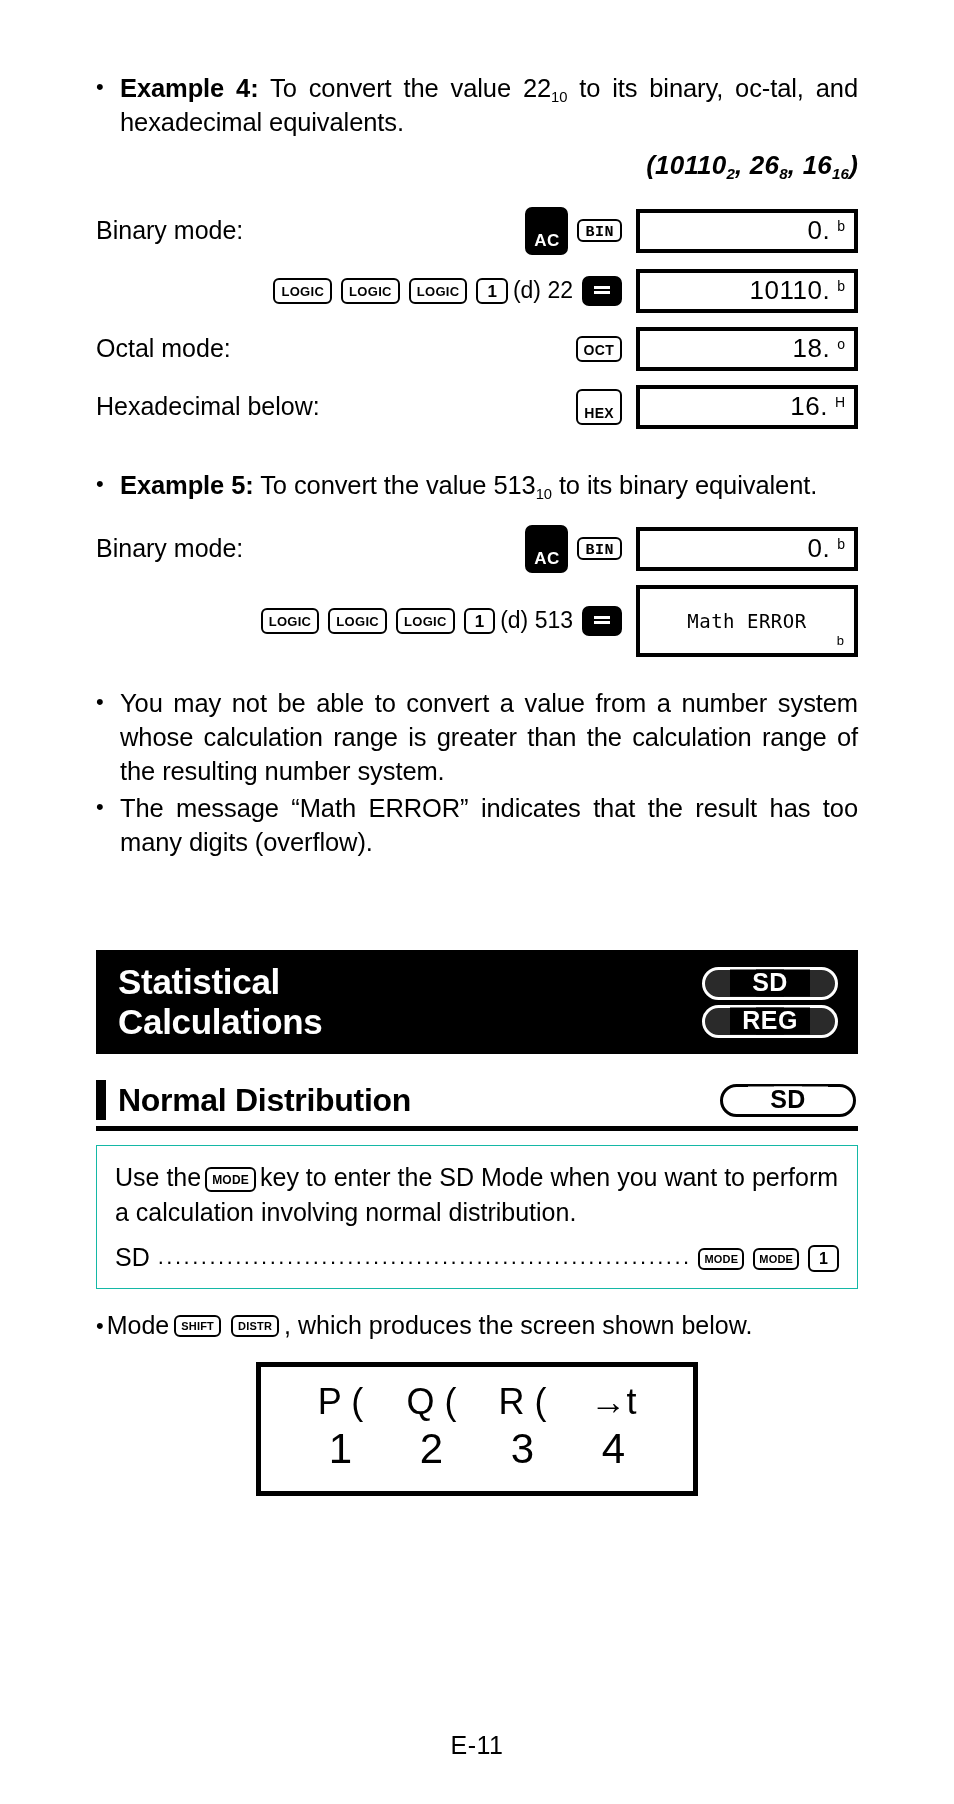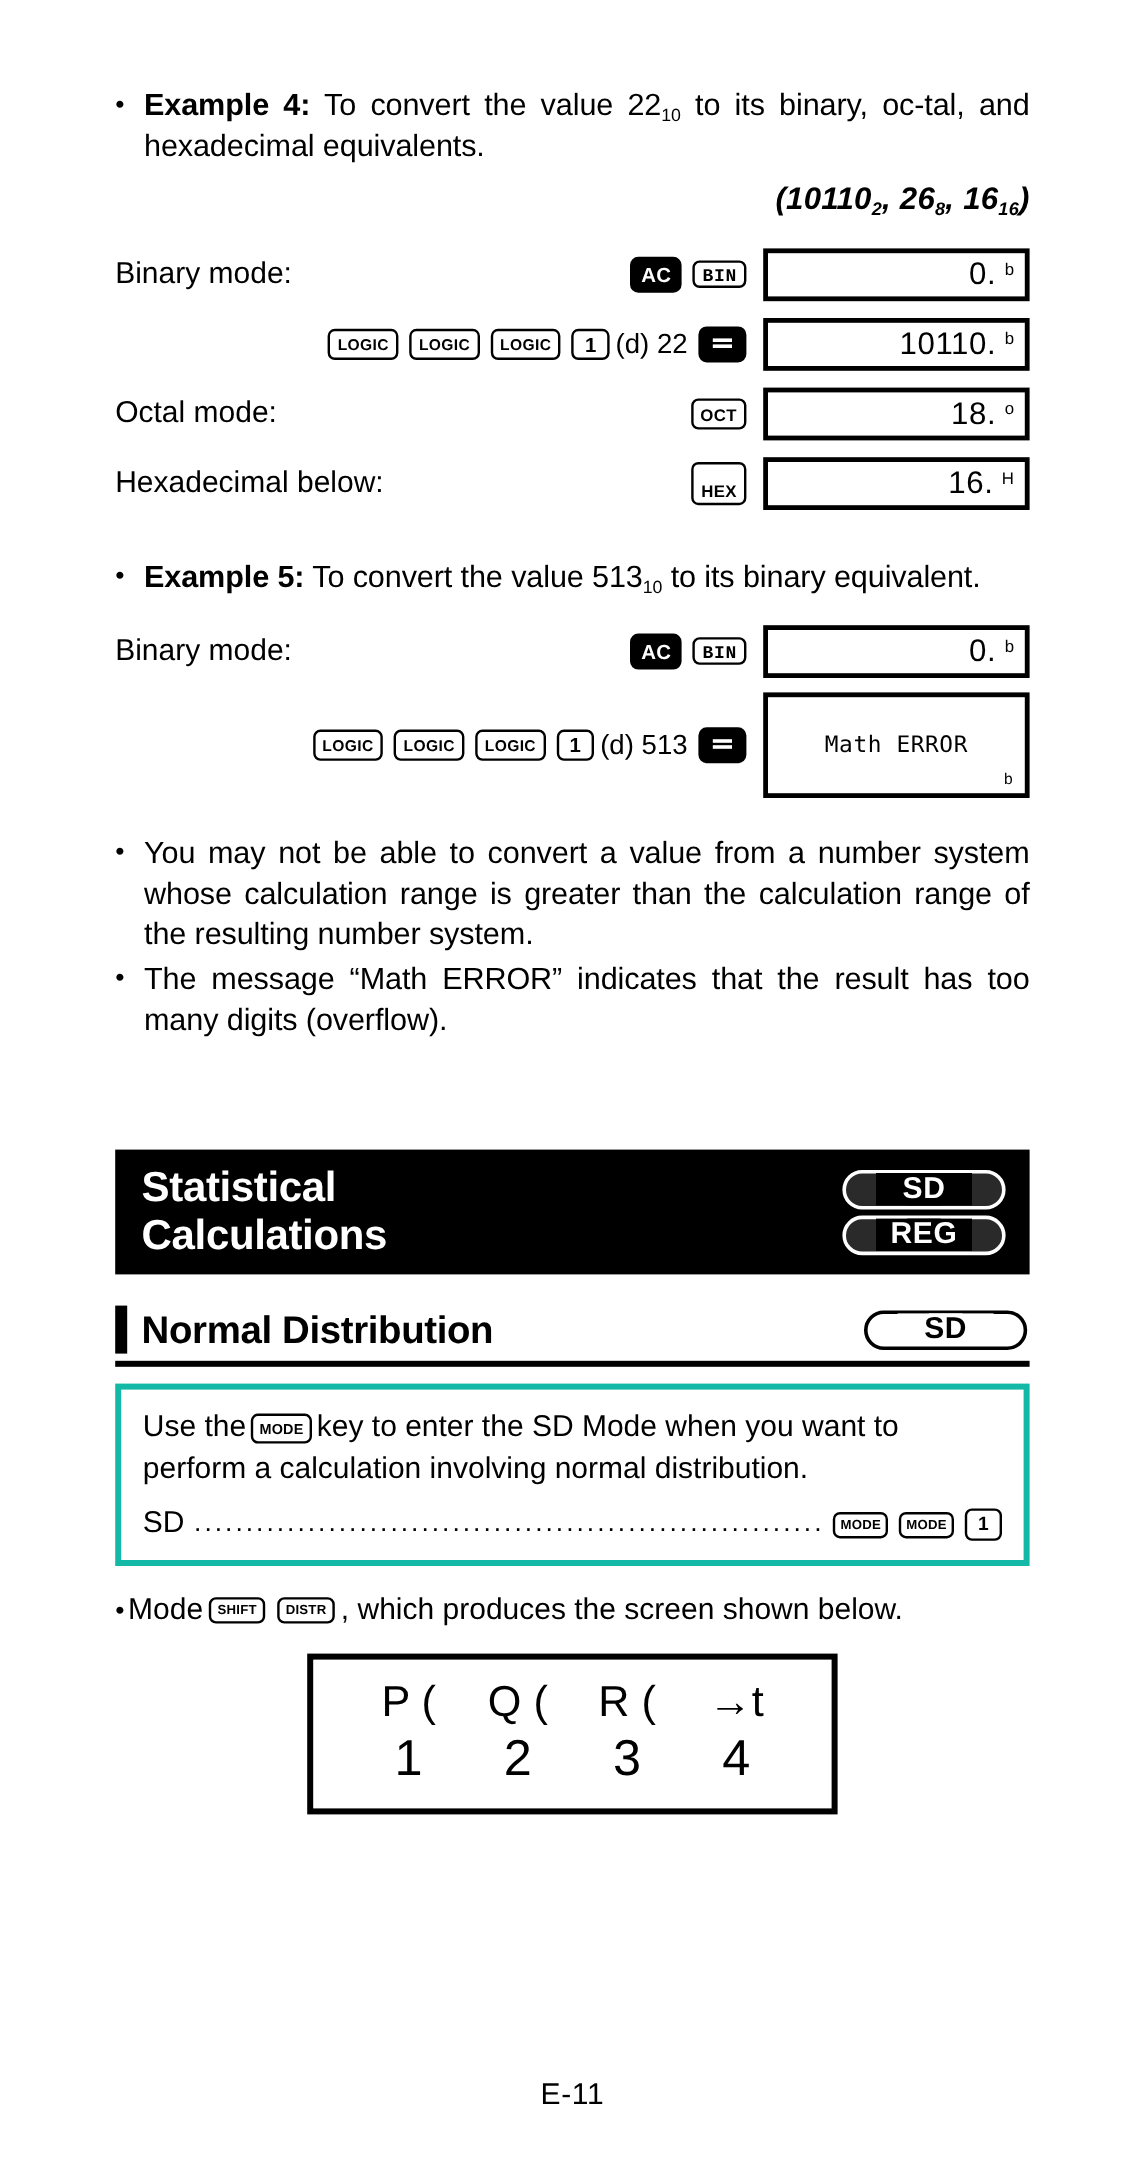--- a/index.html
+++ b/index.html
@@ -79,21 +79,21 @@
     color: #fff;
     border-color: #000;
     border-radius: 7px;
   }
   
   .key.k-logic { font-size: 13px; padding: 5px 6px 4px; min-width: 54px; letter-spacing: 0.3px; }
   .key.k-one   { font-size: 17px; padding: 3px 9px 2px; min-width: 30px; }
   .key.k-bin   { font-size: 15px; padding: 4px 6px 0; min-width: 40px; letter-spacing: 0.5px; font-family: Liberation Mono, monospace; }
   .key.k-oct   { font-size: 14px; padding: 5px 6px 3px; min-width: 40px; letter-spacing: 0.3px; }
   .key.k-hex   { font-size: 14px; padding: 15px 6px 3px; min-width: 40px; letter-spacing: 0.3px; }
-  .key.k-ac    { font-size: 17px; padding: 5px 7px 4px; min-width: 42px; letter-spacing: 0.3px; }
+  .key.k-ac    { font-size: 17px; padding: 23px 7px 4px; min-width: 42px; letter-spacing: 0.3px; }
   .key.k-eq    { font-size: 17px; padding: 5px 8px 4px; min-width: 40px; }
   .key.k-mode  { font-size: 12px; padding: 5px 5px 4px; min-width: 46px; letter-spacing: 0.2px; }
   .key.k-mode-sm { font-size: 11px; padding: 4px 4px 3px; min-width: 40px; letter-spacing: 0.2px; }
   .key.k-shift { font-size: 11px; padding: 4px 5px 3px; min-width: 44px; letter-spacing: 0.2px; }
   .key.k-distr { font-size: 11px; padding: 4px 5px 3px; min-width: 48px; letter-spacing: 0.2px; }
   .key.k-num1  { font-size: 16px; padding: 4px 9px 3px; min-width: 30px; }
 
   .eq-glyph {
     display: inline-block;
     width: 20px;
@@ -147,21 +147,21 @@
     font-size: 26px;
     letter-spacing: 0.5px;
   }
   .disp .mark {
     font-size: 14px;
     margin-left: 7px;
     align-self: flex-start;
     margin-top: 5px;
   }
   .disp.tall {
-    height: 88px;
+    height: 72px;
     align-items: center;
     justify-content: center;
     padding: 0;
   }
   .disp.tall .err {
     font-family: "DejaVu Sans Mono", monospace;
     font-size: 19px;
     letter-spacing: 0.5px;
   }
   .disp.tall .mark-bl {
@@ -268,21 +268,21 @@
   }
   .subhead .pillslot { margin-left: auto; padding-right: 2px; }
   .subhead-rule {
     height: 5px;
     background: #000;
     width: 100%;
   }
 
   
   .infobox {
-    border: 5px solid #14b8a6;
+    border: 1px solid #14b8a6;
     margin-top: 14px;
     padding: 14px 18px 16px;
     box-sizing: border-box;
   }
   .infobox .line {
     font-size: 25px;
     line-height: 1.38;
   }
   .infobox .line .key { margin: 0 4px; }
   .dot-row {

